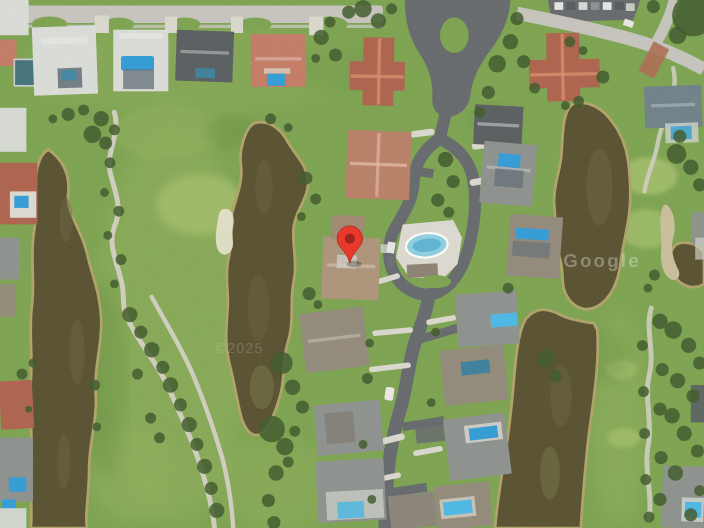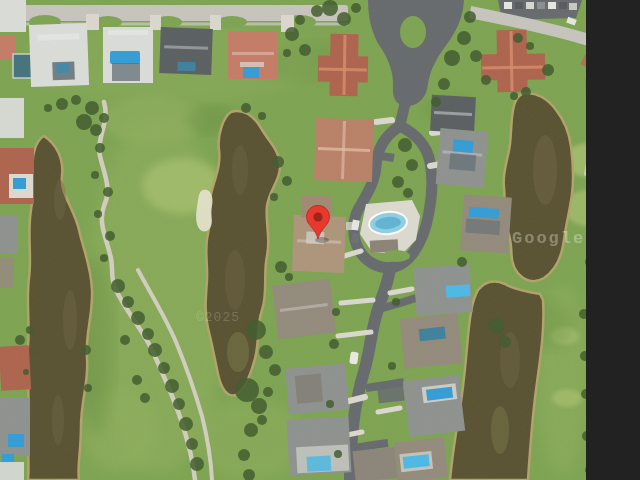--- a/index.html
+++ b/index.html
@@ -1,17 +1,17 @@
 <!DOCTYPE html>
 <html style="--grass: #7ba34f; --grass_light: #90b05c; --grass_bright: #a7c16d; --grass_dark: #688f41; --water: #564f2e; --water_edge: #b1a268; --water_streak: #6b6140; --algae: #7d7c48; --road: #64686c; --concrete: #c7c5be; --path: #d2cfc1; --path_tan: #cbbf9b; --drive: #dcd9d0; --deck: #dedbd2; --roof_white: #dcdedb; --roof_gray: #8d918f; --roof_dark: #575c5f; --roof_brown: #92897b; --roof_tan: #ad947a; --roof_salmon: #c57a64; --roof_terra: #ae614b; --roof_slate: #6e8089; --pool: #2f9cd8; --pool_bright: #49b9e8; --pool_dark: #3a7f9d; --pool_pale: #8ed0e4; --cage: #5d6b74; --tree: #3d5829; --brick: #ad6a52; --car_light: #e8e8e5; --car_dark: #54585c; --marker: #e8392c; --marker_dark: #9c261c; --watermark: #ffffff;"><head>
 <meta charset="utf-8">
 <style>
   html,body{margin:0;padding:0;background:#222;}
-  #stage{position:relative;width:586px;height:480px;overflow:hidden;
-         font-family:Liberation Mono, monospace;}
+  #stage{position:relative;width:640px;height:480px;overflow:hidden;
+         font-family:Liberation Sans, sans-serif;}
   svg{position:absolute;inset:0;display:block;}
   .g{fill:var(--grass)}
   .gl{fill:var(--grass_light)}
   .gb{fill:var(--grass_bright)}
   .gd{fill:var(--grass_dark)}
   .water{fill:var(--water);stroke:var(--water_edge);stroke-width:2.5}
   .streak{fill:var(--water_streak)}
   .road{fill:var(--road)}
   .rl{stroke:var(--road);fill:none}
   .conc{fill:var(--concrete)}

